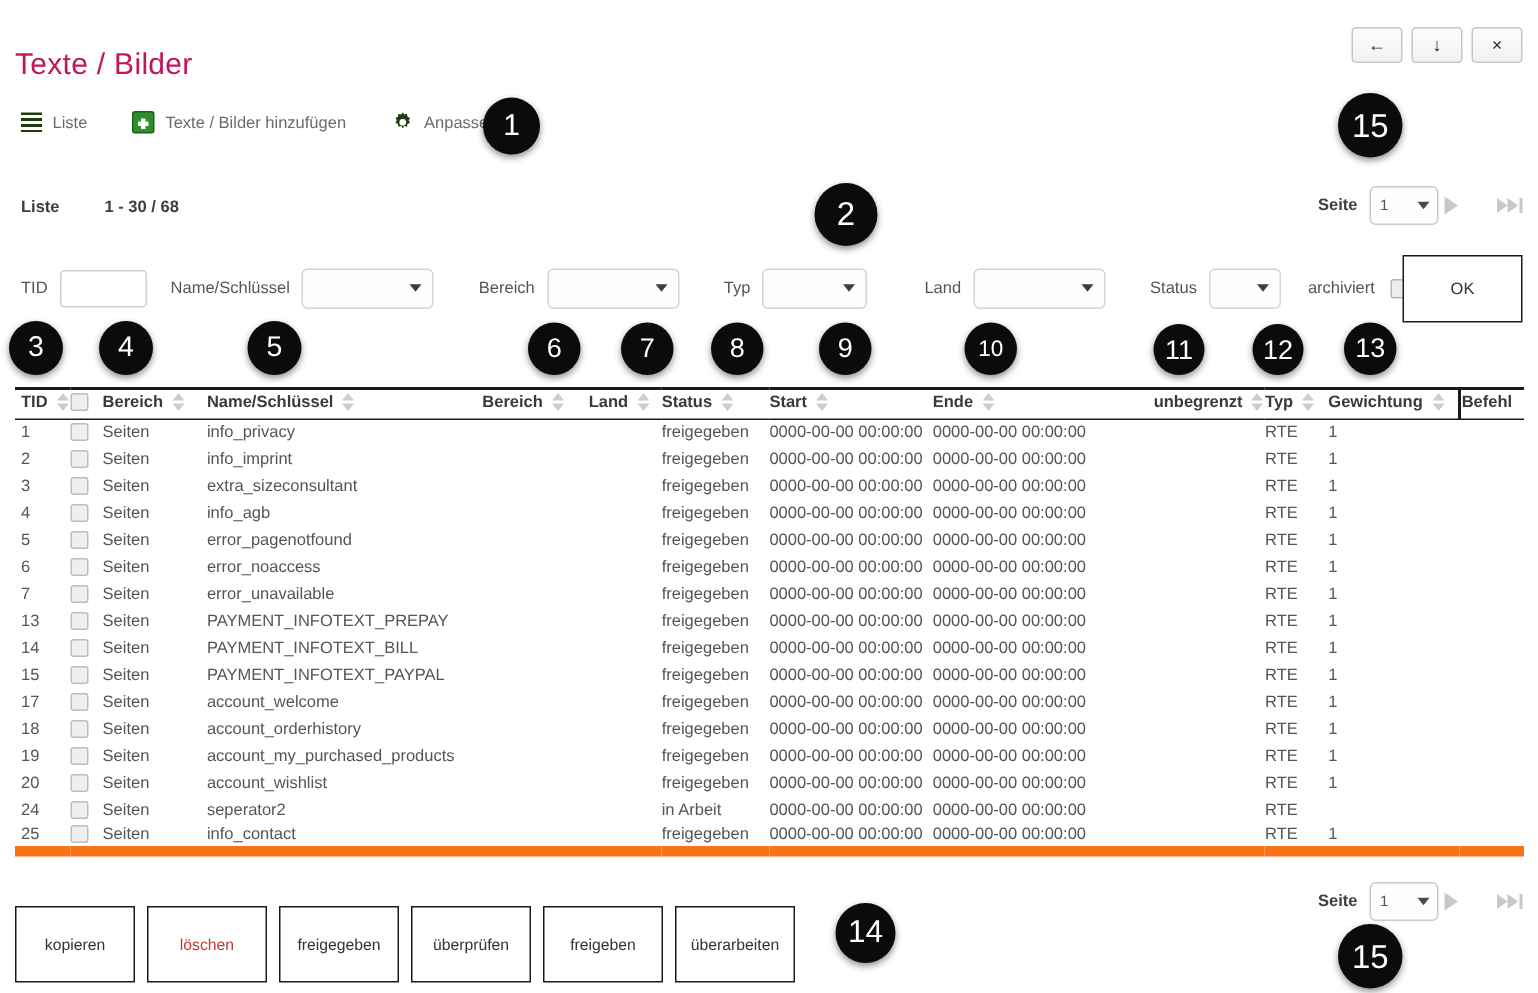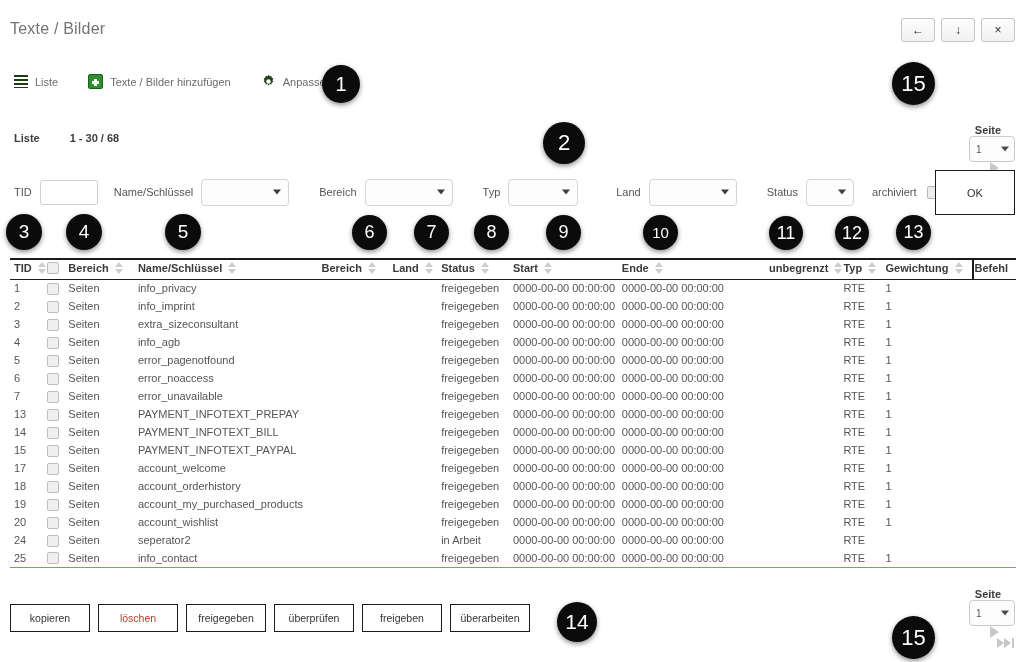--- a/index.html
+++ b/index.html
@@ -12,24 +12,24 @@
     font-size: 11px;
     color: #444444;
     position: relative;
     overflow: hidden;
   }
 
   
   #page-title {
     position: absolute;
     left: 10px;
-    top: 20px;
-    font-size: 16px;
+    top: 32px;
+    font-size: 20px;
     font-weight: normal;
-    color: #737373;
+    color: #be185d;
     letter-spacing: 0.2px;
   }
 
   
   #window-buttons {
     position: absolute;
     right: 10px;
     top: 18px;
     display: flex;
     gap: 6px;
@@ -99,21 +99,20 @@
   
   #list-bar { position: absolute; left: 14px; top: 132px; display: flex; }
   #list-bar .lbl { font-weight: bold; color: #3d3d3d; }
   #list-bar .rng { margin-left: 30px; font-weight: bold; color: #3d3d3d; }
 
   
   .pager {
     position: absolute;
     display: flex;
     align-items: center;
-    flex-direction: column;
   }
   .pager .p-label {
     font-weight: bold;
     color: #3d3d3d;
     margin-right: 8px;
     font-size: 11px;
   }
   .p-select {
     width: 46px; height: 26px;
     border: 1px solid #cbcbcb;
@@ -246,21 +245,21 @@
   .sort:before { top: 0; border-bottom: 5px solid #cdcdcd; }
   .sort:after  { bottom: 0; border-top: 5px solid #cdcdcd; }
 
   #grid tbody td {
     height: 18px;
     padding: 0;
     color: #555;
     white-space: nowrap;
     vertical-align: middle;
   }
-  #grid tbody tr:last-child td { border-bottom: 1px solid #f97316; }
+  #grid tbody tr:last-child td { border-bottom: 7px solid #f97316; }
   .row-cbox {
     width: 12px; height: 12px;
     border: 1px solid #bdbdbd;
     background: #efefef;
     border-radius: 2px;
     display: inline-block;
     cursor: pointer;
     vertical-align: middle;
   }
 
@@ -279,21 +278,21 @@
   .c-befehl  { width: 46px; }
 
   
   #action-bar {
     position: absolute;
     left: 10px; top: 604px;
     display: flex;
     gap: 8px;
   }
   .act-btn {
-    width: 80px; height: 28px;
+    width: 80px; height: 51px;
     border: 1px solid #1a1a1a;
     background: #ffffff;
     font-size: 10.5px;
     color: #333;
     display: flex; align-items: center; justify-content: center;
     cursor: pointer;
   }
   .act-btn.danger { color: #c0392b; }
 
   

